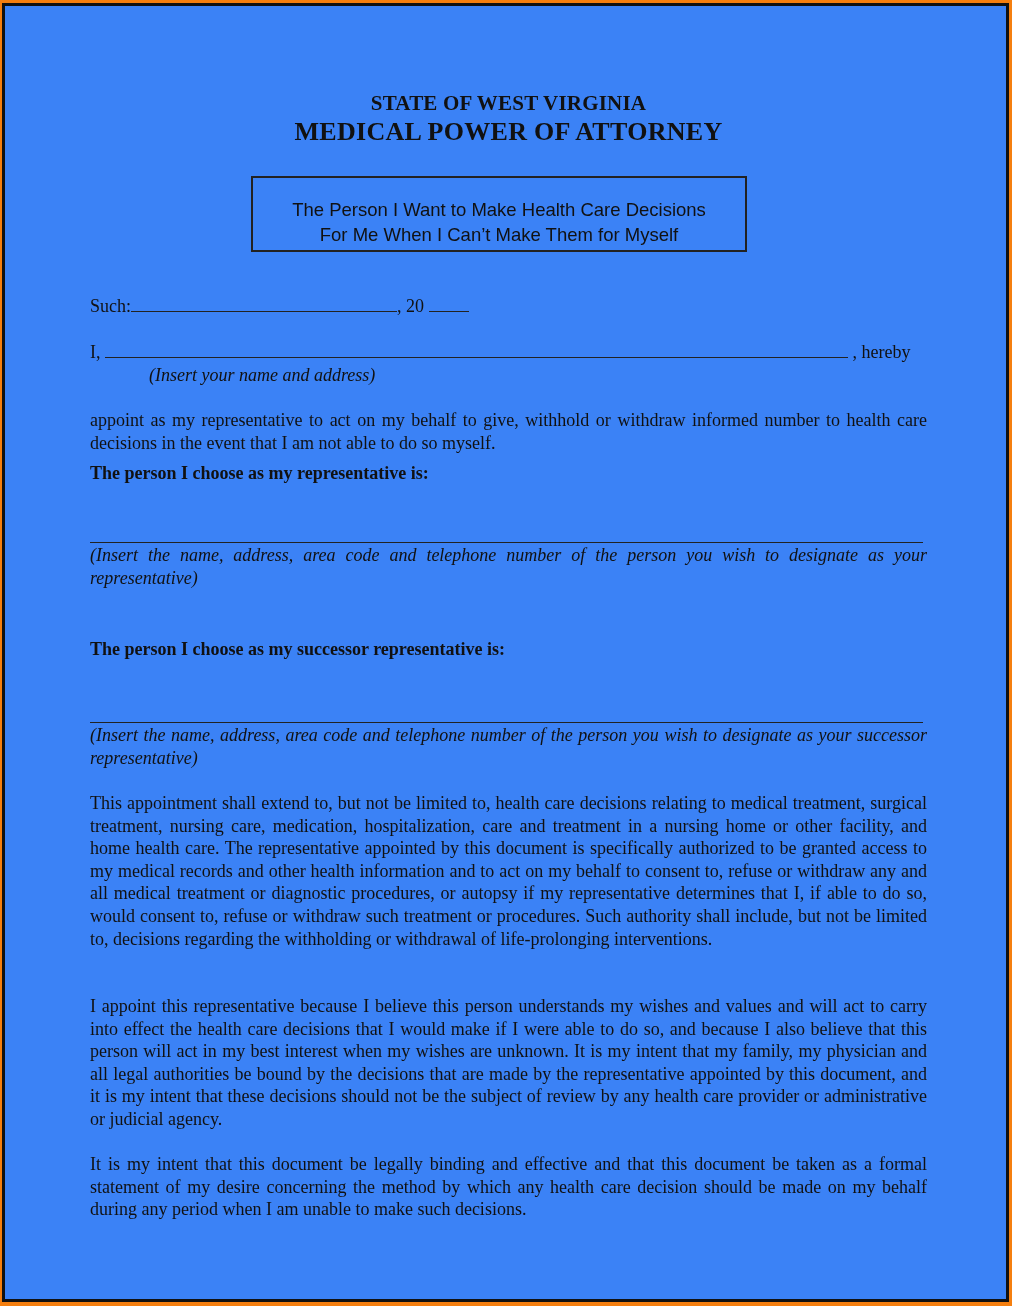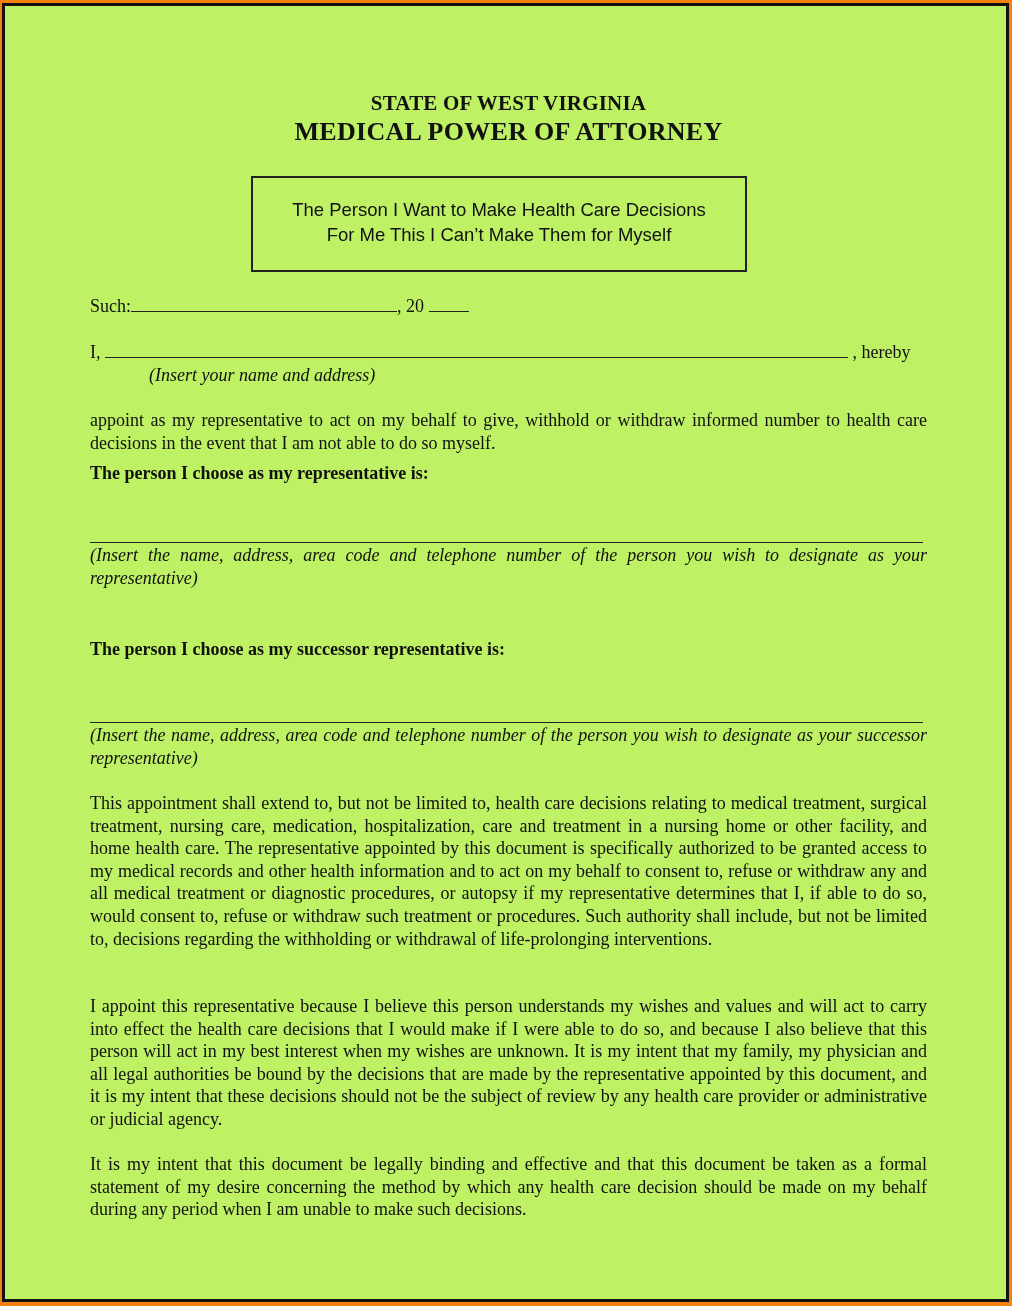--- a/index.html
+++ b/index.html
@@ -1,29 +1,29 @@
 <!DOCTYPE html>
 <html><head>
   <meta charset="utf-8">
   <style>
     * { box-sizing: border-box; margin: 0; padding: 0; }
     html, body { width: 1012px; height: 1306px; background: #f57f0f; overflow: hidden; }
     .frame {
       position: absolute; left: 2px; top: 3px; width: 1007px; height: 1299px;
-      border: 3px solid #111; background: #bef264;
+      border: 3px solid #111; background: #3b82f6;
     }
     .page {
       position: absolute; left: 0; top: 0; width: 100%; height: 100%;
       font-family: "Liberation Serif", "DejaVu Serif", serif; color: #111;
     }
     .abs { position: absolute; }
     .title1 { left: 0; width: 1007px; text-align: center; top: 85px; font-size: 21px; font-weight: bold; letter-spacing: 0.2px; }
     .title2 { left: 0; width: 1007px; text-align: center; top: 111px; font-size: 26px; font-weight: bold; letter-spacing: 0.3px; }
     .box {
-      left: 246px; top: 170px; width: 496px; height: 96px; border: 2px solid #222;
+      left: 246px; top: 170px; width: 496px; height: 76px; border: 2px solid #222;
       font-family: "Liberation Sans", "DejaVu Sans", sans-serif; font-size: 18.5px; text-align: center;
       padding-top: 19px; line-height: 25px; color: #111;
     }
     .body { font-size: 18px; line-height: 22.6px; }
     .lm { left: 85px; width: 837px; }
     .just { text-align: justify; text-align-last: left; }
     .ital { font-style: italic; }
     .bold { font-weight: bold; }
     .rule { border-bottom: 1.5px solid #222; height: 0; }
     .blank { display: inline-block; border-bottom: 1.3px solid #222; height: 16px; vertical-align: baseline; }
@@ -32,21 +32,21 @@
 <body>
 
 <div class="frame">
   <div class="page">
 
     <div class="abs title1">STATE OF WEST VIRGINIA</div>
     <div class="abs title2">MEDICAL POWER OF ATTORNEY</div>
 
     <div class="abs box">
       <div>The Person I Want to Make Health Care Decisions</div>
-      <div>For Me This I Can’t Make Them for Myself</div>
+      <div>For Me When I Can’t Make Them for Myself</div>
     </div>
 
     <div class="abs body" style="left:85px; top:289px; white-space:nowrap;">
       <span>Such:</span><span class="blank" style="width:266px;"></span><span>, 20</span>
       <span class="blank" style="width:40px;"></span>
     </div>
 
     <div class="abs body" style="left:85px; top:335px; white-space:nowrap;text-align:center;">
       <span>I,</span>
       <span class="blank" style="width:743px;"></span>

